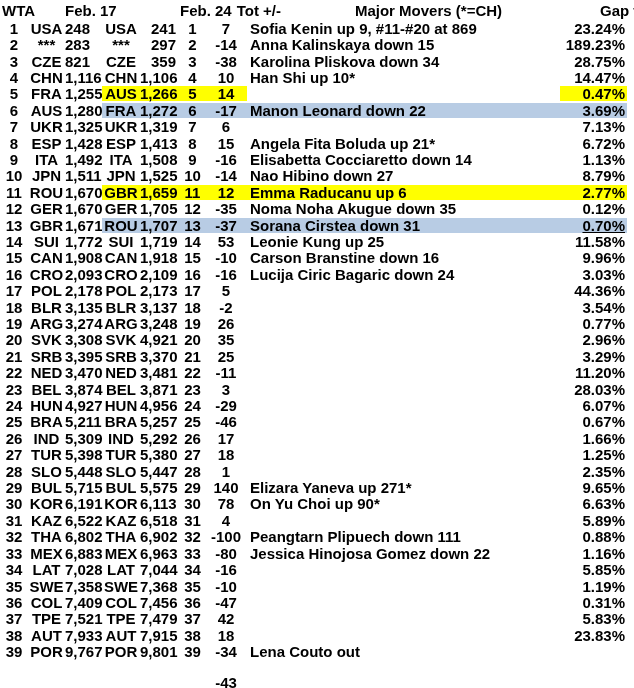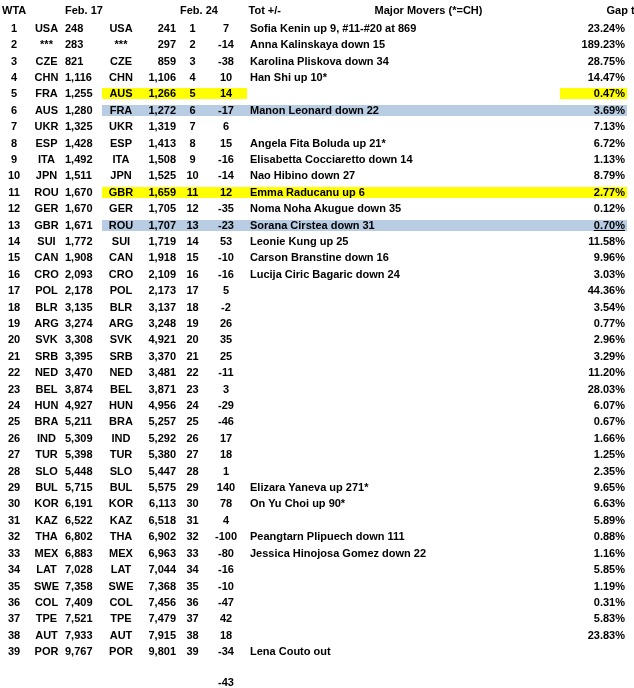--- a/index.html
+++ b/index.html
@@ -5,21 +5,21 @@
   * { box-sizing: border-box; margin: 0; padding: 0; }
   html, body { background: #ffffff; }
   .sheet {
     position: relative;
     width: 634px;
     height: 688px;
     background: #ffffff;
     color: #000000;
     font-family: "Liberation Sans", sans-serif;
     font-weight: bold;
-    font-size: 11px;
+    font-size: 15px;
     overflow: hidden;
   }
   .hdr { display: flex; height: 20px; align-items: center; }
   .r   { display: flex; height: 16.42px; align-items: center; }
   .c   { flex: 0 0 auto; white-space: nowrap; line-height: 1; }
 
   
   .w-rank  { width: 28px;  text-align: center; }
   .w-c1    { width: 37px;  text-align: center; }
   .w-p1    { width: 37px;  text-align: left; padding-right: 4px; }
@@ -82,21 +82,21 @@
     <div class="c w-tot hlable">2</div>
     <div class="c w-pm hlable">-14</div>
     <div class="c w-mover hlable">Anna Kalinskaya down 15</div>
     <div class="c w-gap hlable">189.23%</div>
   </div>
       <div class="r">
     <div class="c w-rank">3</div>
     <div class="c w-c1">CZE</div>
     <div class="c w-p1">821</div>
     <div class="c w-c2 hlable">CZE</div>
-    <div class="c w-p2 hlable">859</div>
+    <div class="c w-p2 hlable">359</div>
     <div class="c w-tot hlable">3</div>
     <div class="c w-pm hlable">-38</div>
     <div class="c w-mover hlable">Karolina Pliskova down 34</div>
     <div class="c w-gap hlable">28.75%</div>
   </div>
       <div class="r">
     <div class="c w-rank">4</div>
     <div class="c w-c1">CHN</div>
     <div class="c w-p1">1,116</div>
     <div class="c w-c2 hlable">CHN</div>
@@ -194,21 +194,21 @@
     <div class="c w-mover hlable">Noma Noha Akugue down 35</div>
     <div class="c w-gap hlable">0.12%</div>
   </div>
       <div class="r">
     <div class="c w-rank">13</div>
     <div class="c w-c1">GBR</div>
     <div class="c w-p1">1,671</div>
     <div class="c w-c2 hlable" style="background: rgb(184, 204, 228);">ROU</div>
     <div class="c w-p2 hlable" style="background: rgb(184, 204, 228);">1,707</div>
     <div class="c w-tot hlable" style="background: rgb(184, 204, 228);">13</div>
-    <div class="c w-pm hlable" style="background: rgb(184, 204, 228);">-23</div>
+    <div class="c w-pm hlable" style="background: rgb(184, 204, 228);">-37</div>
     <div class="c w-mover hlable" style="background: rgb(184, 204, 228);">Sorana Cirstea down 31</div>
     <div class="c w-gap hlable" style="background: rgb(184, 204, 228); text-decoration: underline;">0.70%</div>
   </div>
       <div class="r">
     <div class="c w-rank">14</div>
     <div class="c w-c1">SUI</div>
     <div class="c w-p1">1,772</div>
     <div class="c w-c2 hlable">SUI</div>
     <div class="c w-p2 hlable">1,719</div>
     <div class="c w-tot hlable">14</div>

